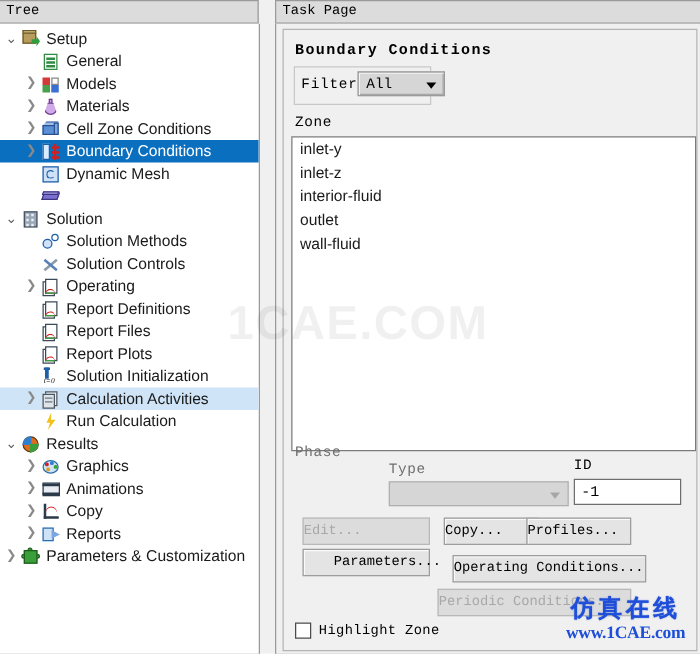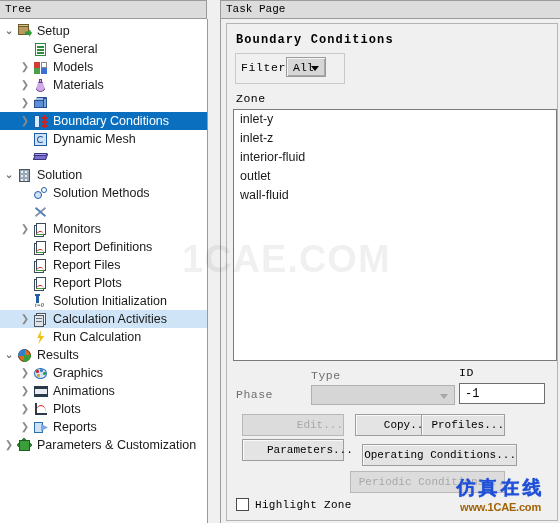--- a/index.html
+++ b/index.html
@@ -232,21 +232,21 @@
     border: 1px solid #c8c8c8;
     background: #f0f0f0;
   }
   #filter-label {
     position: absolute; left: 5px; top: 7px;
     font-size: 11.5px; color: #000; letter-spacing:.6px;
   }
   #filter-select {
     position: absolute;
     left: 50px; top: 3px;
-    width: 40px; height: 20px;
+    width: 70px; height: 20px;
     background: #d6d6d6;
     border: 1px solid #9a9a9a;
     box-shadow: inset 1px 1px 0 #f4f4f4, inset -1px -1px 0 #a8a8a8;
   }
   #filter-value {
     position: absolute; left: 6px; top: 3px;
     font-size: 11.5px; color: #000;
   }
   .caret-dn {
     position: absolute; right: 6px; top: 8px;
@@ -269,21 +269,21 @@
   }
   .zone-item {
     height: 19px;
     line-height: 19px;
     padding-left: 6px;
     font-size: 12.5px;
     color: #1a1a1a;
     cursor: default;
   }
   .ptid-labels { position:absolute; font-size:11.5px; color:#6e6e6e; letter-spacing:.5px; }
-  #phase-label { left: 9px; top: 364px; }
+  #phase-label { left: 9px; top: 332px; }
   #type-label  { left: 84px; top: 345px; }
   #id-label    { left: 232px; top: 342px; }
   #phase-select {
     position: absolute; left: 9px; top: 361px;
     width: 66px; height: 20px;
     background: #d6d6d6; border: 1px solid #b0b0b0;
   }
   #phase-value { position:absolute; left:4px; top:3px; font-size:11px; color:#7a7a7a; }
   #type-select {
     position: absolute; left: 84px; top: 361px;
@@ -302,21 +302,21 @@
   }
   #id-value { position:absolute; left:5px; top:3px; font-size:12px; color:#000; }
 
   .btn {
     position: absolute;
     background: #e4e4e4;
     border: 1px solid #9d9d9d;
     font-family: "Liberation Mono", "DejaVu Sans Mono", monospace;
     font-size: 11px;
     color: #000;
-    text-align: right;
+    text-align: left;
     line-height: 20px;
     height: 22px;
     white-space: nowrap;
     box-shadow: inset 1px 1px 0 #fafafa;
     cursor: default;
   }
   .btn.dis { background: #dcdcdc; color: #a8a8a8; border-color:#b8b8b8; box-shadow:none; }
   #btn-edit     { left: 15px;  top: 390px; width: 102px; }
   #btn-params   { left: 15px;  top: 415px; width: 102px; padding-left: 24px; }
   #btn-dispmesh { left: 15px;  top: 440px; width: 102px; }
@@ -364,26 +364,26 @@
   #wm-cn {
     font-size: 19px;
     font-weight: bold;
     color: #1f4fd8;
     letter-spacing: 3px;
     line-height: 22px;
     font-family: "DejaVu Sans", sans-serif;
     text-shadow: 0 0 1px #1f4fd8;
   }
   #wm-url {
-    font-size: 11px;
+    font-size: 14px;
     font-weight: bold;
-    color: #a16207;
+    color: #1d4ed8;
     letter-spacing: -0.2px;
     line-height: 18px;
-    font-family: Liberation Sans, sans-serif;
+    font-family: Liberation Serif, serif;
   }
 </style>
 </head>
 <body>
 
 <div id="app">
 
   <div id="tree-header" class="panel-header">
     <span>Tree</span>
   </div>
@@ -430,20 +430,21 @@
           </span>
           <span class="tlabel">Materials</span>
         </div>
         <div class="tree-row lv1">
           <span class="twisty">❯</span>
           <span class="ticon icon-cellzone">
             <i class="ic t"></i>
             <i class="ic r"></i>
             <i class="ic f"></i>
           </span>
+          <span class="tlabel">Cell Zone Conditions</span>
         </div>
         <div class="tree-row lv1 sel-strong">
           <span class="twisty">❯</span>
           <span class="ticon icon-bc">
             <i class="ic p"></i>
             <i class="ic a a1"></i>
             <i class="ic a a2"></i>
             <i class="ic a a3"></i>
             <i class="ic v"></i>
           </span>
@@ -484,30 +485,31 @@
             <i class="ic c2"></i>
           </span>
           <span class="tlabel">Solution Methods</span>
         </div>
         <div class="tree-row lv1">
           <span class="twisty"></span>
           <span class="ticon icon-ctrl">
             <i class="ic r1"></i>
             <i class="ic r2"></i>
           </span>
+          <span class="tlabel">Solution Controls</span>
         </div>
         <div class="tree-row lv1">
           <span class="twisty">❯</span>
           <span class="ticon icon-rep">
             <i class="ic s0"></i>
             <i class="ic s1"></i>
             <i class="ic gl"></i>
             <i class="ic cv"></i>
           </span>
-          <span class="tlabel">Monitors</span>
+          <span class="tlabel">Operating</span>
         </div>
         <div class="tree-row lv1">
           <span class="twisty"></span>
           <span class="ticon icon-rep">
             <i class="ic s0"></i>
             <i class="ic s1"></i>
             <i class="ic gl"></i>
             <i class="ic cv"></i>
           </span>
           <span class="tlabel">Report Definitions</span>
@@ -587,21 +589,21 @@
           </span>
           <span class="tlabel">Animations</span>
         </div>
         <div class="tree-row lv1">
           <span class="twisty">❯</span>
           <span class="ticon icon-plot">
             <i class="ic ax"></i>
             <i class="ic ay"></i>
             <i class="ic cv"></i>
           </span>
-          <span class="tlabel">Plots</span>
+          <span class="tlabel">Copy</span>
         </div>
         <div class="tree-row lv1">
           <span class="twisty">❯</span>
           <span class="ticon icon-reports">
             <i class="ic d"></i>
             <i class="ic a"></i>
           </span>
           <span class="tlabel">Reports</span>
         </div>
         <div class="tree-row lv0">

